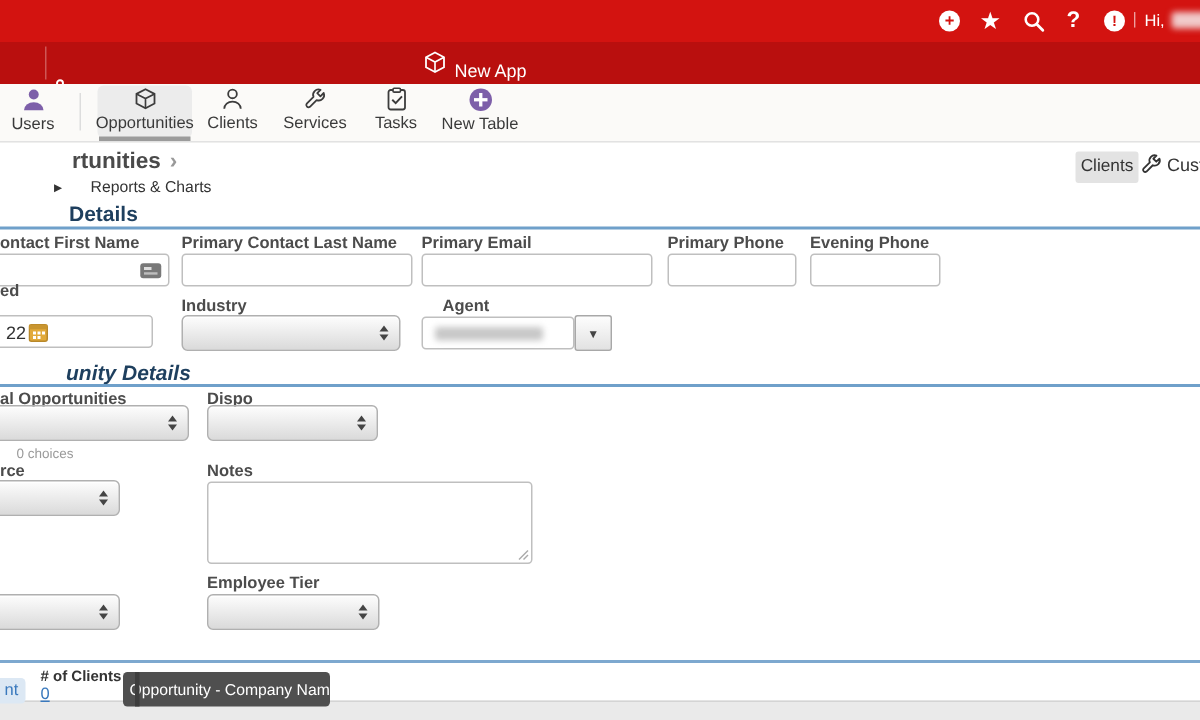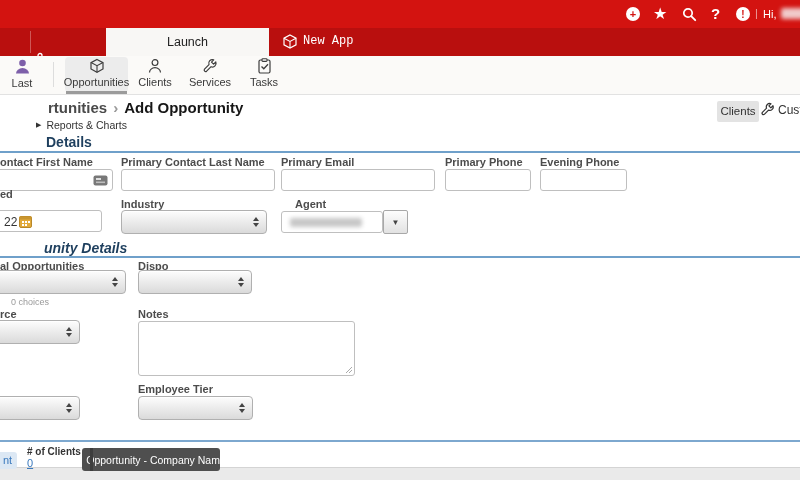--- a/index.html
+++ b/index.html
@@ -23,21 +23,21 @@
   .strip{left:0;top:56px;width:800px;height:38px;background:#fbfaf8;border-bottom:1px solid #e2e2e2;}
   .titem{top:58px;height:33px;display:flex;flex-direction:column;align-items:center;justify-content:flex-start;gap:2px;}
   .titem .lbl{font-size:11px;color:#3a3a3a;white-space:nowrap;}
   .pill{left:65px;top:57px;width:63px;height:35px;background:#ececec;border-radius:4px;}
   .pill-underline{left:66px;top:91px;width:61px;height:3px;background:#9b9b9b;}
   .strip-sep{left:53px;top:62px;width:1px;height:25px;background:#ddd;}
 
   
   .crumb{left:0;top:99px;display:flex;align-items:baseline;gap:6px;font-size:15px;font-weight:bold;margin-left:48px;}
   .crumb .p{color:#4a4a4a;} .crumb .s{color:#999;} .crumb .t{color:#161616;}
-  .reports{left:36px;top:119px;display:flex;align-items:center;gap:5px;font-size:10.5px;color:#333;}
+  .reports{left:36px;top:119px;display:flex;align-items:center;gap:19px;font-size:10.5px;color:#333;}
   .reports .arr{font-size:7px;color:#333;}
 
   .btn-save{left:619px;top:99px;width:90px;height:24px;background:#5cad4a;border-radius:3px;color:#fff;
             font-size:12px;font-weight:bold;line-height:24px;padding-left:9px;box-sizing:border-box;cursor:pointer;}
   .btn-save .caret{position:absolute;right:0;top:0;width:20px;height:24px;text-align:center;
             border-left:1px solid rgba(255,255,255,.4);font-size:9px;line-height:24px;}
   .btn-cancel{left:717px;top:101px;width:42px;height:21px;background:#e3e3e3;border-radius:2px;color:#333;
             font-size:11.5px;text-align:center;line-height:21px;cursor:pointer;}
   .customize{left:760px;top:102px;display:flex;align-items:center;gap:3px;font-size:12px;color:#333;cursor:pointer;}
 
@@ -104,45 +104,42 @@
           <circle cx="3.5" cy="10.5" r="2" fill="none" stroke="#fff" stroke-width="1.3"></circle>
           <circle cx="8" cy="3.5" r="2" fill="none" stroke="#fff" stroke-width="1.3"></circle>
           <circle cx="12.5" cy="10.5" r="2" fill="none" stroke="#fff" stroke-width="1.3"></circle>
           <line x1="4.6" y1="8.8" x2="7" y2="5.3" stroke="#fff" stroke-width="1.2"></line>
           <line x1="9" y1="5.3" x2="11.4" y2="8.8" stroke="#fff" stroke-width="1.2"></line>
         </svg>
     </span>
     <span class="tabtext">Pipelines</span>
   </div>
 
-  <div class="abs launch-tab">
-    <span>Launch</span>
-  </div>
-
-  <div class="abs" style="left:283px;top:34px;display:flex;align-items:flex-start;gap:6px;cursor:pointer;font-family:Liberation Mono, monospace;">
+
+  <div class="abs" style="left:283px;top:34px;display:flex;align-items:flex-end;gap:6px;cursor:pointer;">
     <span class="tbicon">
       <svg width="14" height="15" viewBox="0 0 14 15">
           <path d="M7 1 L13 4.2 V10.8 L7 14 L1 10.8 V4.2 Z" fill="none" stroke="#fff" stroke-width="1.2"></path>
           <path d="M1 4.2 L7 7.4 L13 4.2 M7 7.4 V14" fill="none" stroke="#fff" stroke-width="1.1"></path>
         </svg>
     </span>
     <span class="tabtext">New App</span>
   </div>
 
   <div class="abs strip"></div>
   <div class="abs pill"></div>
   <div class="abs pill-underline"></div>
   <div class="abs strip-sep"></div>
 
   <div class="abs titem" style="left:2px;width:40px;">
     <svg width="17" height="17" viewBox="0 0 17 17">
         <circle cx="8.5" cy="5" r="3.3" fill="#7d5fa9"></circle>
         <path d="M2 15.5 a6.5 5.4 0 0 1 13 0 z" fill="#7d5fa9"></path>
       </svg>
-    <span class="lbl">Last</span>
+    <span class="lbl">Users</span>
   </div>
 
   <div class="abs titem" style="left:65px;width:63px;">
     <svg width="16" height="16" viewBox="0 0 16 16">
         <path d="M8 1.5 L14 4.6 V11 L8 14.2 L2 11 V4.6 Z" fill="none" stroke="#3c3c3c" stroke-width="1.2"></path>
         <path d="M2 4.6 L8 7.7 L14 4.6 M8 7.7 V14.2" fill="none" stroke="#3c3c3c" stroke-width="1.1"></path>
       </svg>
     <span class="lbl">Opportunities</span>
   </div>
 
@@ -163,25 +160,32 @@
 
   <div class="abs titem" style="left:246px;width:36px;">
     <svg width="15" height="16" viewBox="0 0 15 16">
         <rect x="2" y="2" width="11" height="13" rx="1.5" fill="none" stroke="#3c3c3c" stroke-width="1.2"></rect>
         <rect x="5" y="0.8" width="5" height="2.6" rx="0.8" fill="#fbfaf8" stroke="#3c3c3c" stroke-width="1.1"></rect>
         <path d="M4.5 8.5 l2.3 2.3 L11 6.3" fill="none" stroke="#3c3c3c" stroke-width="1.3"></path>
       </svg>
     <span class="lbl">Tasks</span>
   </div>
 
+  <div class="abs titem" style="left:294px;width:52px;">
+    <svg width="17" height="17" viewBox="0 0 17 17">
+        <circle cx="8.5" cy="8.5" r="7.5" fill="#7d5fa9"></circle>
+        <rect x="7.4" y="4" width="2.2" height="9" fill="#fff"></rect>
+        <rect x="4" y="7.4" width="9" height="2.2" fill="#fff"></rect>
+      </svg>
+    <span class="lbl">New Table</span>
+  </div>
 
   <div class="abs crumb">
     <span class="p">rtunities</span>
     <span class="s">›</span>
-    <span class="t">Add Opportunity</span>
   </div>
   <div class="abs reports">
     <span class="arr">▶</span>
     <span>Reports &amp; Charts</span>
   </div>
 
   <div class="abs btn-cancel">Clients</div>
   <div class="abs customize">
     <svg width="15" height="15" viewBox="0 0 16 16">
         <path d="M13.8 4 a3.6 3.6 0 0 1-4.7 4.7 L4.6 13.2 a1.5 1.5 0 0 1-2.1-2.1 L7 6.6 A3.6 3.6 0 0 1 11.7 1.9 L9.5 4.1 l2.1 2.1 z" fill="none" stroke="#333" stroke-width="1.3" stroke-linejoin="round"></path>

